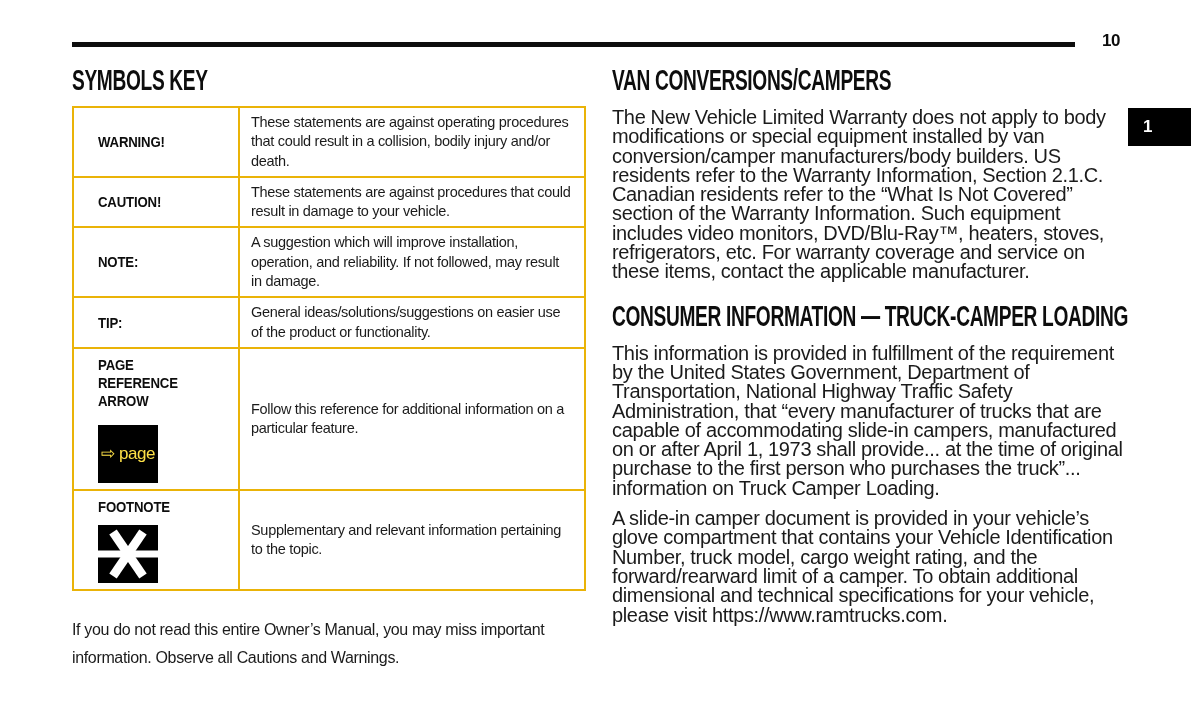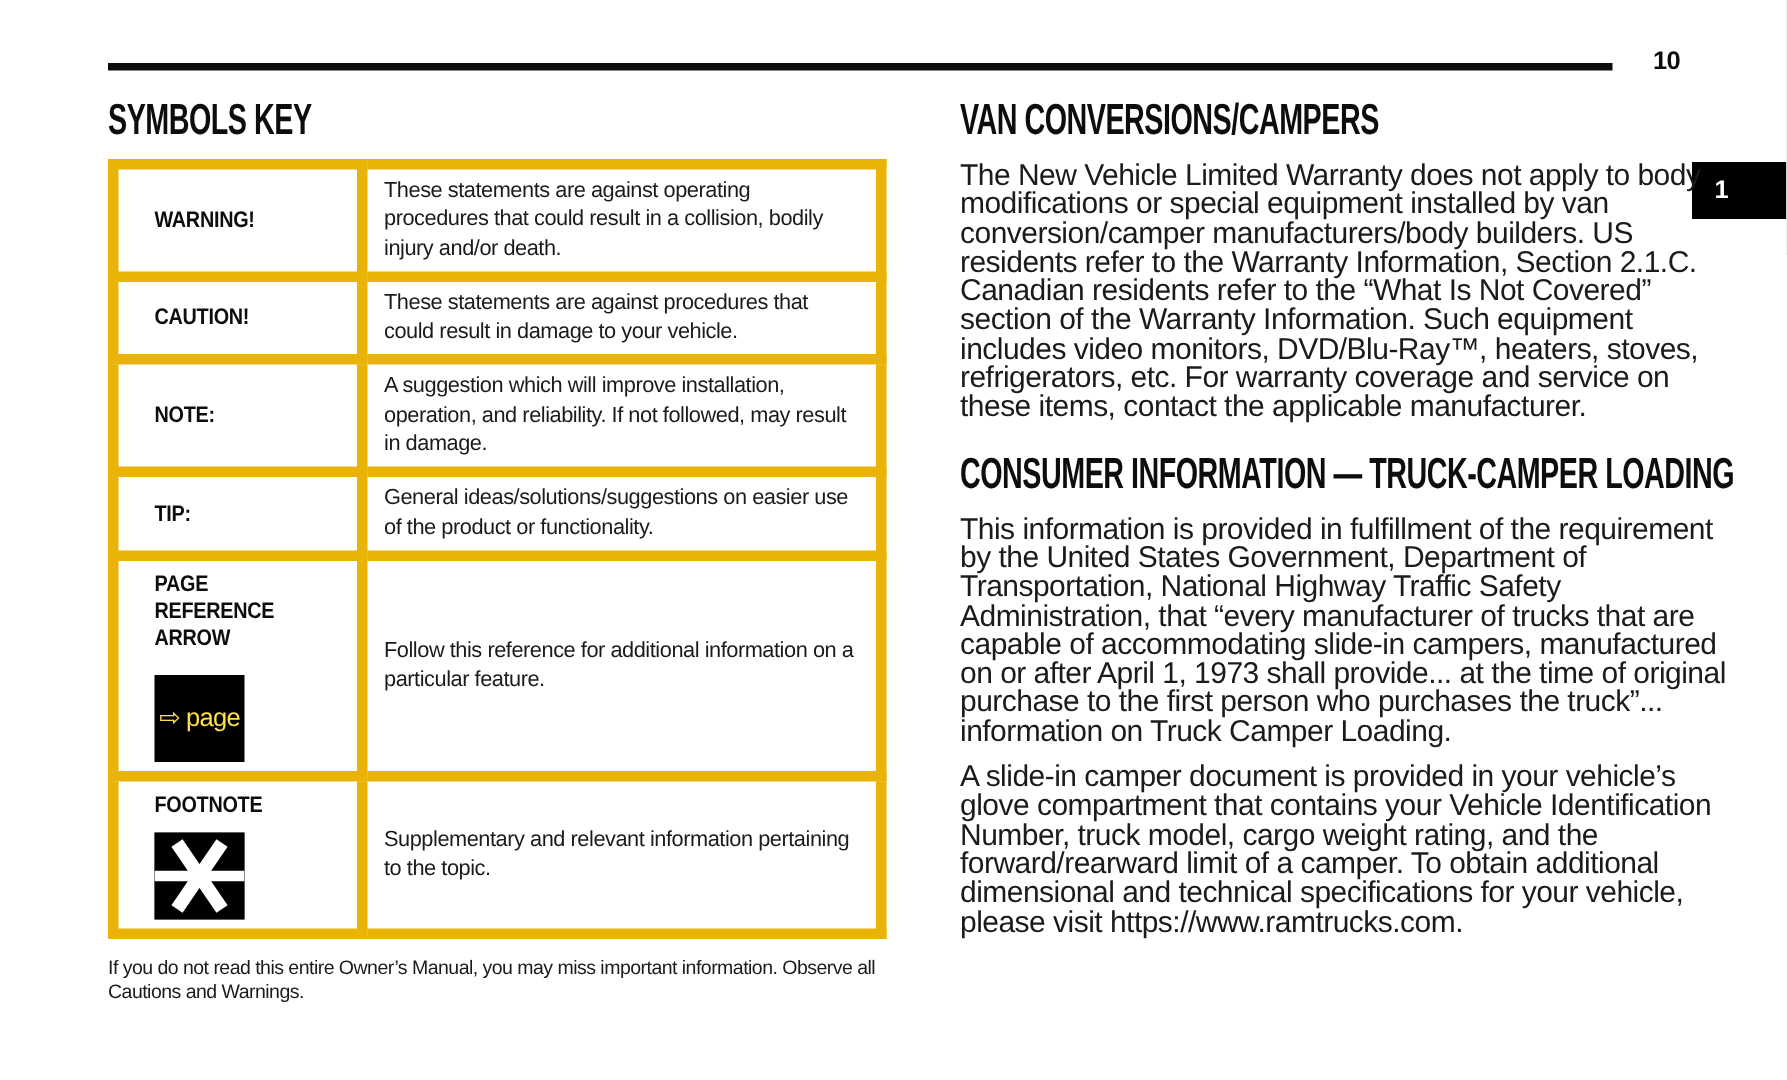--- a/index.html
+++ b/index.html
@@ -22,41 +22,41 @@
     text-align:right;letter-spacing:-0.5px;
   }
   .section-tab{
     position:absolute;right:0;top:108px;
     width:63px;height:38px;background:#000;
     color:#fff;font-size:17px;font-weight:700;
     line-height:38px;padding-left:15px;box-sizing:border-box;
   }
   
   .col-left{position:absolute;left:72px;top:64px;width:512px;}
-  .col-right{position:absolute;left:640px;top:64px;width:512px;}
+  .col-right{position:absolute;left:612px;top:64px;width:512px;}
   h1.cond{
     margin:0 0 9px 0;
     font-size:29px;font-weight:800;color:#0d0d0d;
     letter-spacing:-0.5px;white-space:nowrap;
     transform:scaleX(0.66);transform-origin:0 50%;
   }
   .col-right h1.cond{margin:0 0 11px 0;}
   .col-right h1.second{margin-top:18px;}
   p.body{
     margin:0 0 11px 0;
     font-size:20px;line-height:19.3px;letter-spacing:-0.35px;
   }
   .preline{white-space:pre-line;}
   
   table.symbols{
     border-collapse:collapse;width:512px;table-layout:fixed;
     margin-top:2px;
   }
   table.symbols td{
-    border:7px solid #eab308;
+    border:2px solid #eab308;
     vertical-align:middle;
     box-sizing:border-box;
   }
   td.label{width:166px;padding:6px 24px;}
   td.desc{width:346px;padding:5px 11px;font-size:14.5px;line-height:19.3px;letter-spacing:-0.3px;}
   .lbl{
     display:inline-block;
     font-weight:800;font-size:15px;color:#0d0d0d;
     letter-spacing:-0.2px;line-height:18px;
     transform:scaleX(0.88);transform-origin:0 50%;
@@ -65,22 +65,22 @@
   .icon-box{
     width:60px;height:58px;background:#000;
     margin-top:15px;
     display:flex;align-items:center;justify-content:center;
   }
   .icon-box .arrow-text{
     color:#fde047;font-size:17px;letter-spacing:-0.5px;white-space:nowrap;
   }
   .icon-box.footnote{margin-top:9px;}
   .footer-note{
-    margin:11px 0 0 0;
-    font-size:13px;line-height:16px;letter-spacing:-0.35px;
+    margin:25px 0 0 0;
+    font-size:16px;line-height:28px;letter-spacing:-0.35px;
   }
 </style>
 </head>
 <body>
 
 <div class="page">
 
   <div class="top-rule"></div>
   <div class="page-number">10</div>
   <div class="section-tab">1</div>

